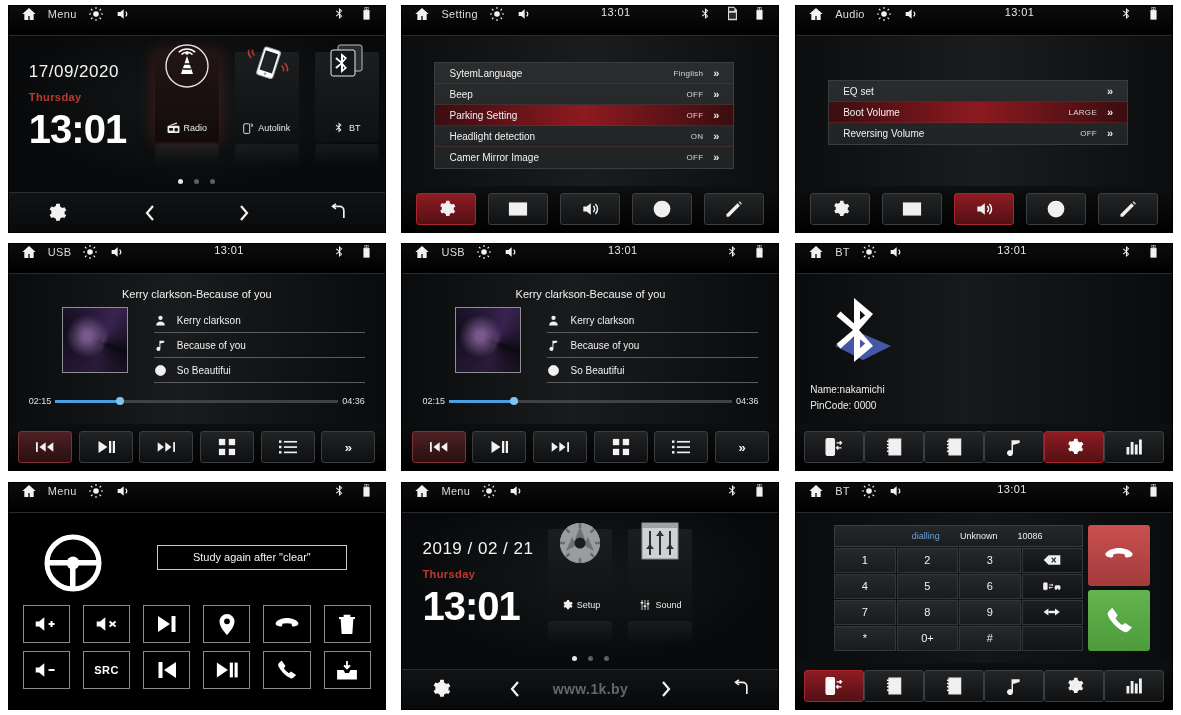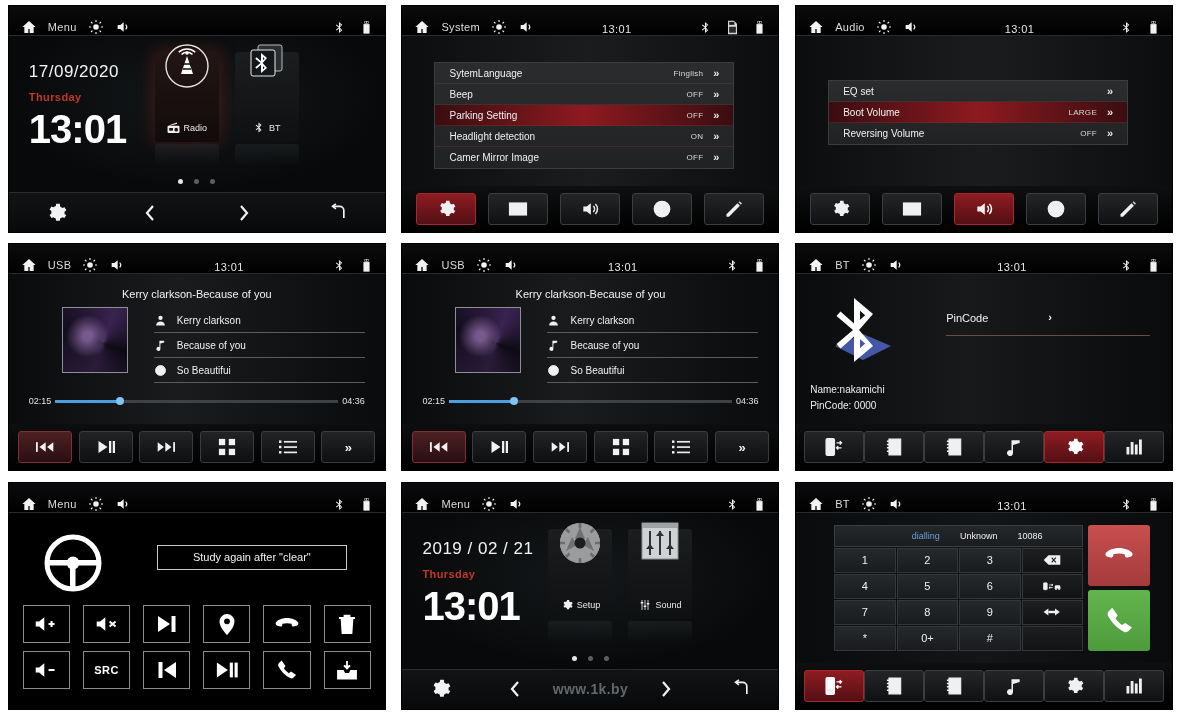--- a/index.html
+++ b/index.html
@@ -21,21 +21,21 @@
     width:378px; height:228px;
     background:#0a0a0c;
     overflow:hidden;
     color:#fff;
     border:1px solid #000;
   }
   
   .status{
     position:absolute; top:0; left:0; right:0; height:30px;
     background:linear-gradient(#0c0c0e,#000);
-    display:flex; align-items:flex-end; padding:0 12px;
+    display:flex; align-items:flex-start; padding:0 12px;
     border-bottom:1px solid #2a2a2e;
   }
   .status .sb-left{display:flex;align-items:center;gap:11px;}
   .status .sb-mid{flex:1;display:flex;justify-content:center;}
   .status .sb-right{display:flex;align-items:center;gap:14px;}
   .src-label{font-size:11px;color:#dcdcdc;letter-spacing:.3px;}
   .clock-sm{font-size:11px;color:#e6e6e6;letter-spacing:.4px;}
   svg{display:block;}
   .ico{width:16px;height:16px;fill:#f2f2f2;}
   .ico-sm{width:13px;height:15px;fill:#f2f2f2;}
@@ -242,20 +242,46 @@
                   <rect x="1" y="7" width="22" height="13" rx="1.5"></rect>
                   <path d="M4 6 18 1l.7 2L5 7z"></path>
                   <circle cx="17" cy="14" r="3.4" fill="#1a1a1a"></circle>
                   <rect x="4" y="11" width="7" height="5" fill="#1a1a1a"></rect>
                 </svg>
             <span>Radio</span>
           </div>
           <div class="tile-refl"></div>
         </div>
 
+        <div class="tile">
+          <div class="tile-art">
+            <svg width="52" height="48" viewBox="0 0 52 48">
+              <g transform="rotate(18 26 24)">
+                <rect x="18" y="6" width="17" height="29" rx="2.8" fill="#fff" stroke="#aaa"></rect>
+                <rect x="20" y="9.5" width="13" height="20" fill="#1d2226"></rect>
+                <circle cx="26.5" cy="32" r="1.3" fill="#9aa"></circle>
+              </g>
+              <g fill="none" stroke="#b13a32" stroke-width="1.7" stroke-linecap="round">
+                <path d="M13 13q-2-2-1.6-4.6"></path>
+                    <path d="M10 15.5q-3-2.8-2.4-7"></path>
+                <path d="M41 24q2 2 1.6 4.6"></path>
+                    <path d="M44 21.6q3 2.8 2.4 7"></path>
+              </g>
+            </svg>
+          </div>
+          <div class="tile-foot">
+            <svg width="11" height="12" viewBox="0 0 18 20" fill="none" stroke="#f0f0f0" stroke-width="1.5">
+                  <rect x="1" y="3" width="10" height="16" rx="1.6"></rect>
+                  <path d="M13 2.5q3 1 3 4"></path>
+                  <path d="M13.5 6q1.6.6 1.6 2.2"></path>
+                </svg>
+            <span>Autolink</span>
+          </div>
+          <div class="tile-refl"></div>
+        </div>
 
         <div class="tile">
           <div class="tile-art">
             <svg width="50" height="46" viewBox="0 0 50 46">
               <rect x="16" y="3" width="24" height="26" rx="2" fill="#2a2e31" stroke="#bbb"></rect>
               <rect x="9" y="8" width="24" height="26" rx="2" fill="#14181b" stroke="#e8e8e8"></rect>
               <path d="M19 11v8.2l-4.4-3.9-1.3 1.5 5.3 4.2-5.3 4.2 1.3 1.5 4.4-3.9V31l6-5-4.4-5 4.4-5zm2 4.1 1.6 1.4L21 18.2zm0 9.2 1.6 1.4-1.6 1.7z" fill="#fff"></path>
             </svg>
           </div>
           <div class="tile-foot">
@@ -303,21 +329,21 @@
 
   <div class="cell">
   <div class="screen">
     <div class="status">
       <div class="sb-left">
         <span>
               <svg class="ico" viewBox="0 0 24 24">
                 <path d="M12 3 2 12h3v9h6v-6h2v6h6v-9h3z"></path>
               </svg>
             </span>
-        <span class="src-label">System</span>
+        <span class="src-label">Setting</span>
         <span>
               <svg class="ico" viewBox="0 0 24 24">
                 <circle cx="12" cy="12" r="4.2"></circle>
                 <g stroke="#f2f2f2" stroke-width="1.7">
                   <path d="M12 1.5v3M12 19.5v3M1.5 12h3M19.5 12h3M4.5 4.5l2.2 2.2M17.3 17.3l2.2 2.2M19.5 4.5l-2.2 2.2M6.7 17.3l-2.2 2.2"></path>
                 </g>
               </svg>
             </span>
         <span>
               <svg class="ico" viewBox="0 0 24 24">
@@ -826,24 +852,20 @@
         <svg width="80" height="80" viewBox="0 0 80 80">
           <path d="M40 44 12 56l28 14 28-14z" fill="#4a5fb8" opacity=".9"></path>
           <path d="M31 8v25.5l-13.5-12-4 4.5L30 40 13.5 54l4 4.5L31 46.5V72l19-16-14-16 14-16zm6 12.8 5.2 4.4L37 29.8zm0 28.4 5.2 4.4L37 58.2z" fill="#fff"></path>
         </svg>
       </div>
       <div class="bt-name">
         <div>Name:nakamichi</div>
         <div>PinCode: 0000</div>
       </div>
       <div class="bt-opts">
-        <div class="bt-opt">
-          <span>PinCode</span>
-          <span class="gt">›</span>
-        </div>
       </div>
     </div>
 
     <div class="tabbar">
       <div class="tab">
             <svg viewBox="0 0 24 24" fill="none" stroke="#f0f0f0" stroke-width="1.5">
               <rect x="2.5" y="2" width="10" height="20" rx="1.6"></rect>
               <rect x="4.5" y="4.5" width="6" height="11" fill="#f0f0f0" stroke="none"></rect>
               <path d="M15 7h6M19 5l2 2-2 2M21 13h-6M17 11l-2 2 2 2" stroke-width="1.6"></path>
             </svg>

